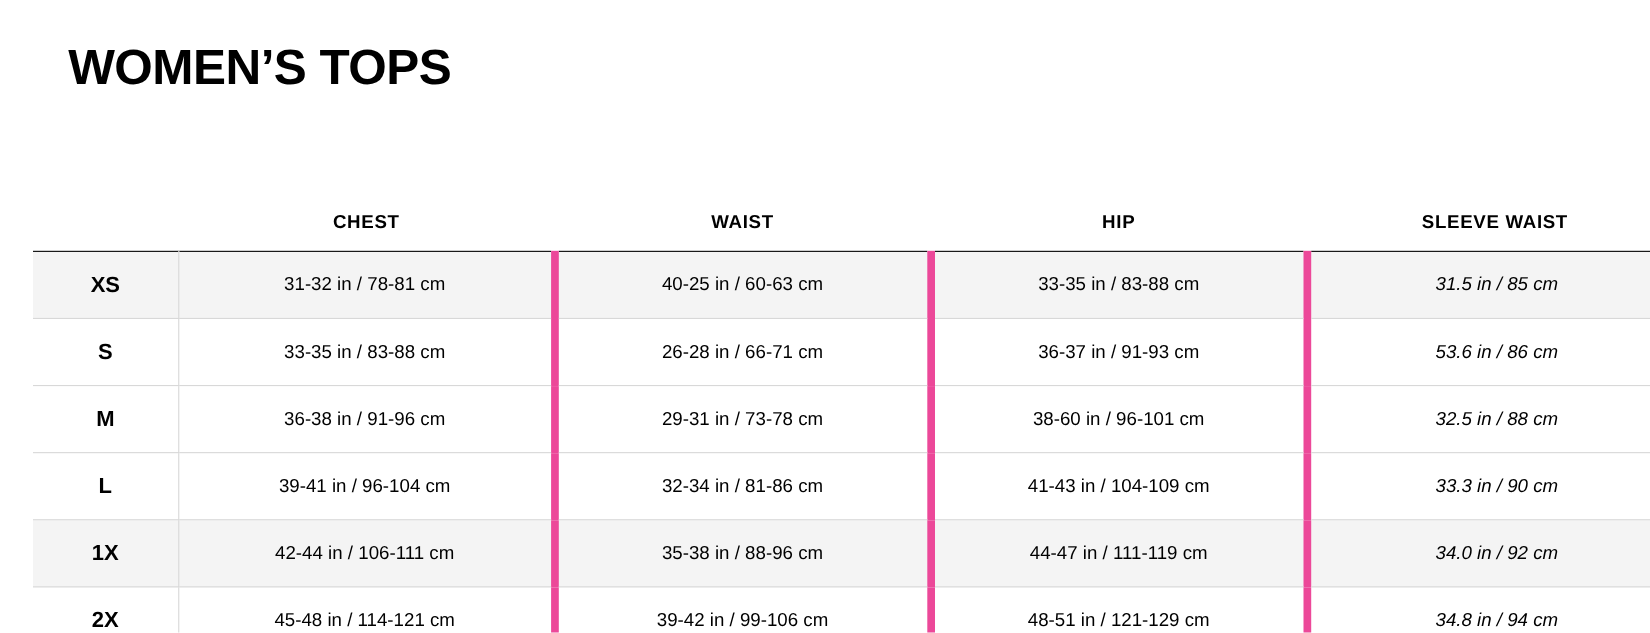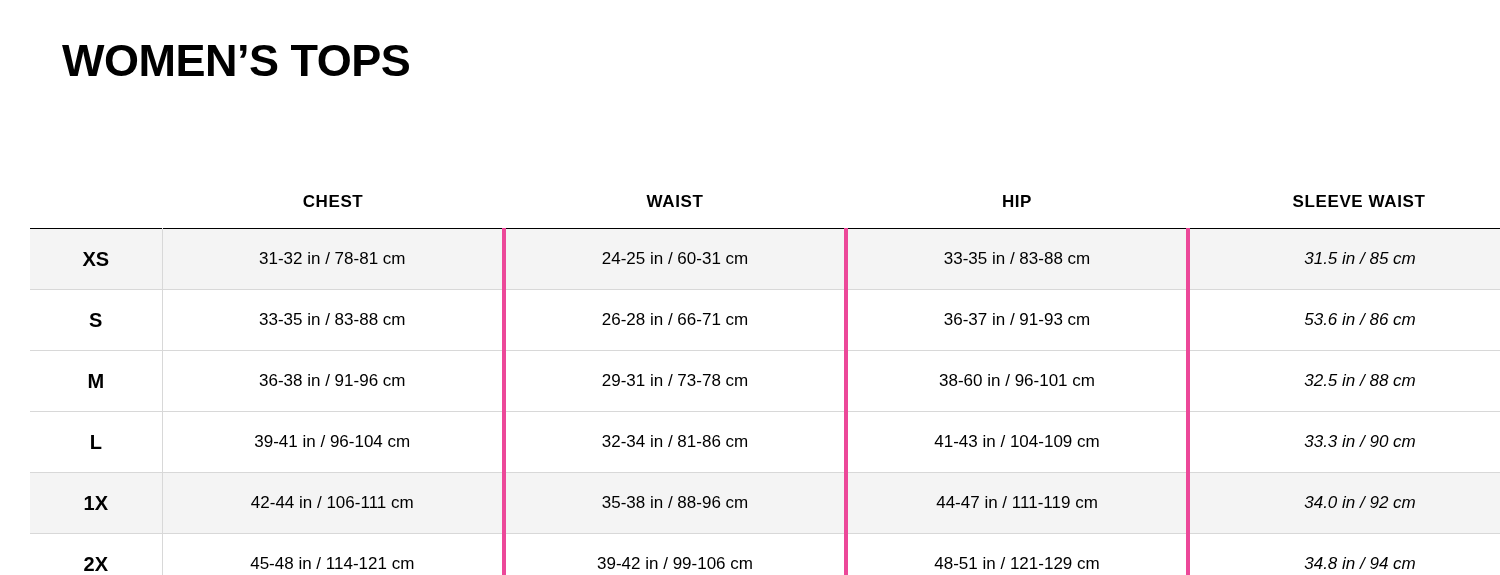--- a/index.html
+++ b/index.html
@@ -90,21 +90,21 @@
     padding: 0;
   }
 
   .size-table tbody td.size-cell {
     font-weight: bold;
     font-size: 20px;
     border-right: 1px solid #d8d8d8;
   }
 
   .size-table tbody td.measure-cell {
-    border-right: 4px solid #ec4899;
+    border-right: 7px solid #ec4899;
   }
   .size-table tbody td.measure-cell.last {
     border-right: none;
     font-style: italic;
   }
 
   .size-table tbody tr:first-child td {
     border-top: 1px solid #000000;
   }
 </style>
@@ -132,21 +132,21 @@
         <th>CHEST</th>
         <th>WAIST</th>
         <th>HIP</th>
         <th>SLEEVE WAIST</th>
       </tr>
     </thead>
     <tbody>
       <tr class="shaded">
         <td class="size-cell">XS</td>
         <td class="measure-cell">31-32 in / 78-81 cm</td>
-        <td class="measure-cell">24-25 in / 60-31 cm</td>
+        <td class="measure-cell">40-25 in / 60-63 cm</td>
         <td class="measure-cell">33-35 in / 83-88 cm</td>
         <td class="measure-cell last">31.5 in / 85 cm</td>
       </tr>
       <tr>
         <td class="size-cell">S</td>
         <td class="measure-cell">33-35 in / 83-88 cm</td>
         <td class="measure-cell">26-28 in / 66-71 cm</td>
         <td class="measure-cell">36-37 in / 91-93 cm</td>
         <td class="measure-cell last">53.6 in / 86 cm</td>
       </tr>

